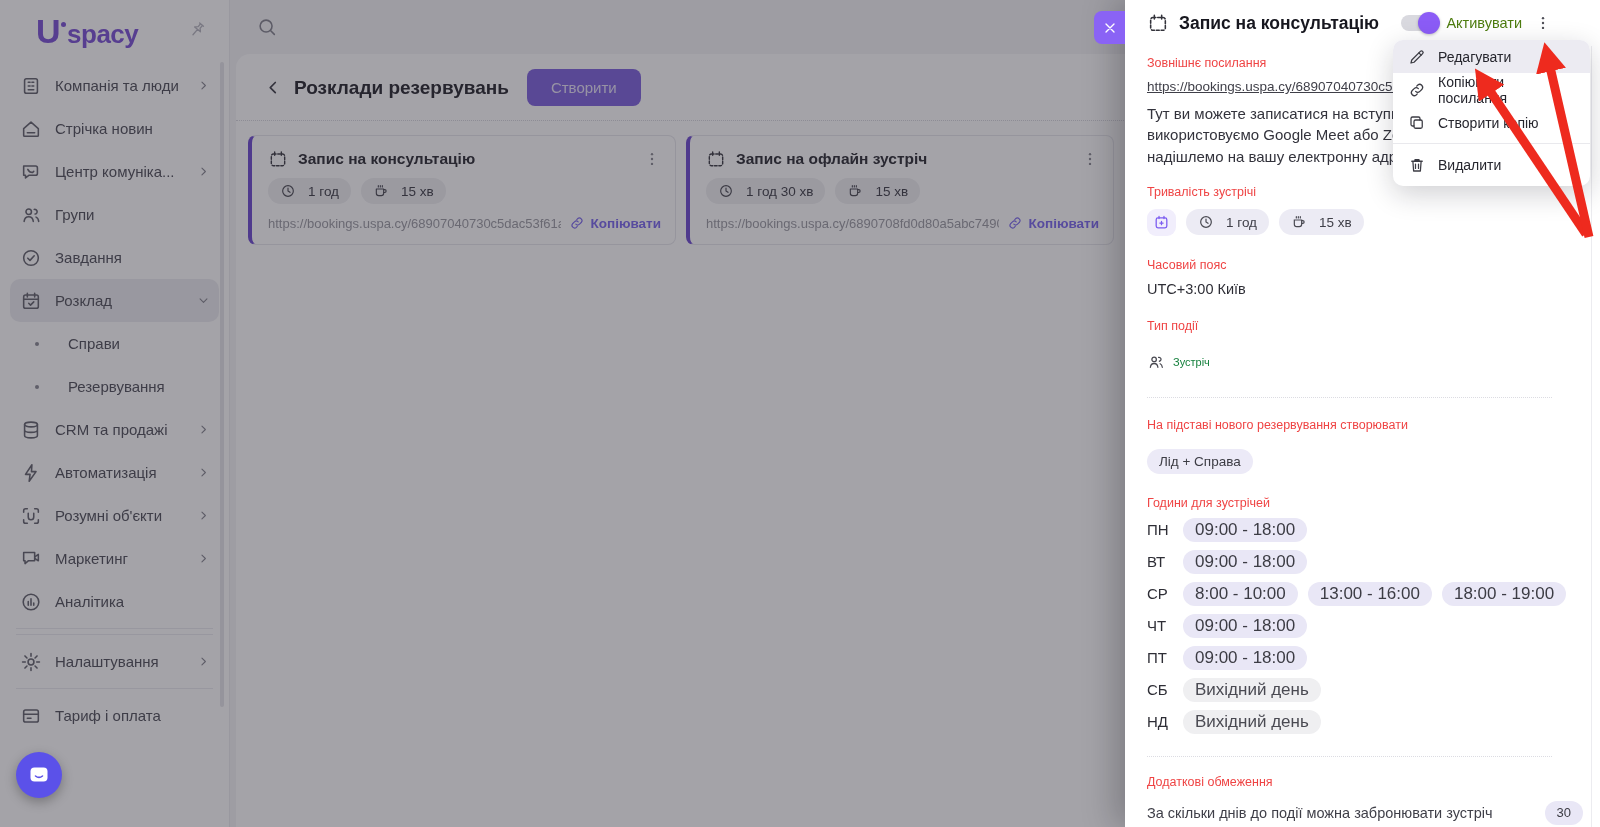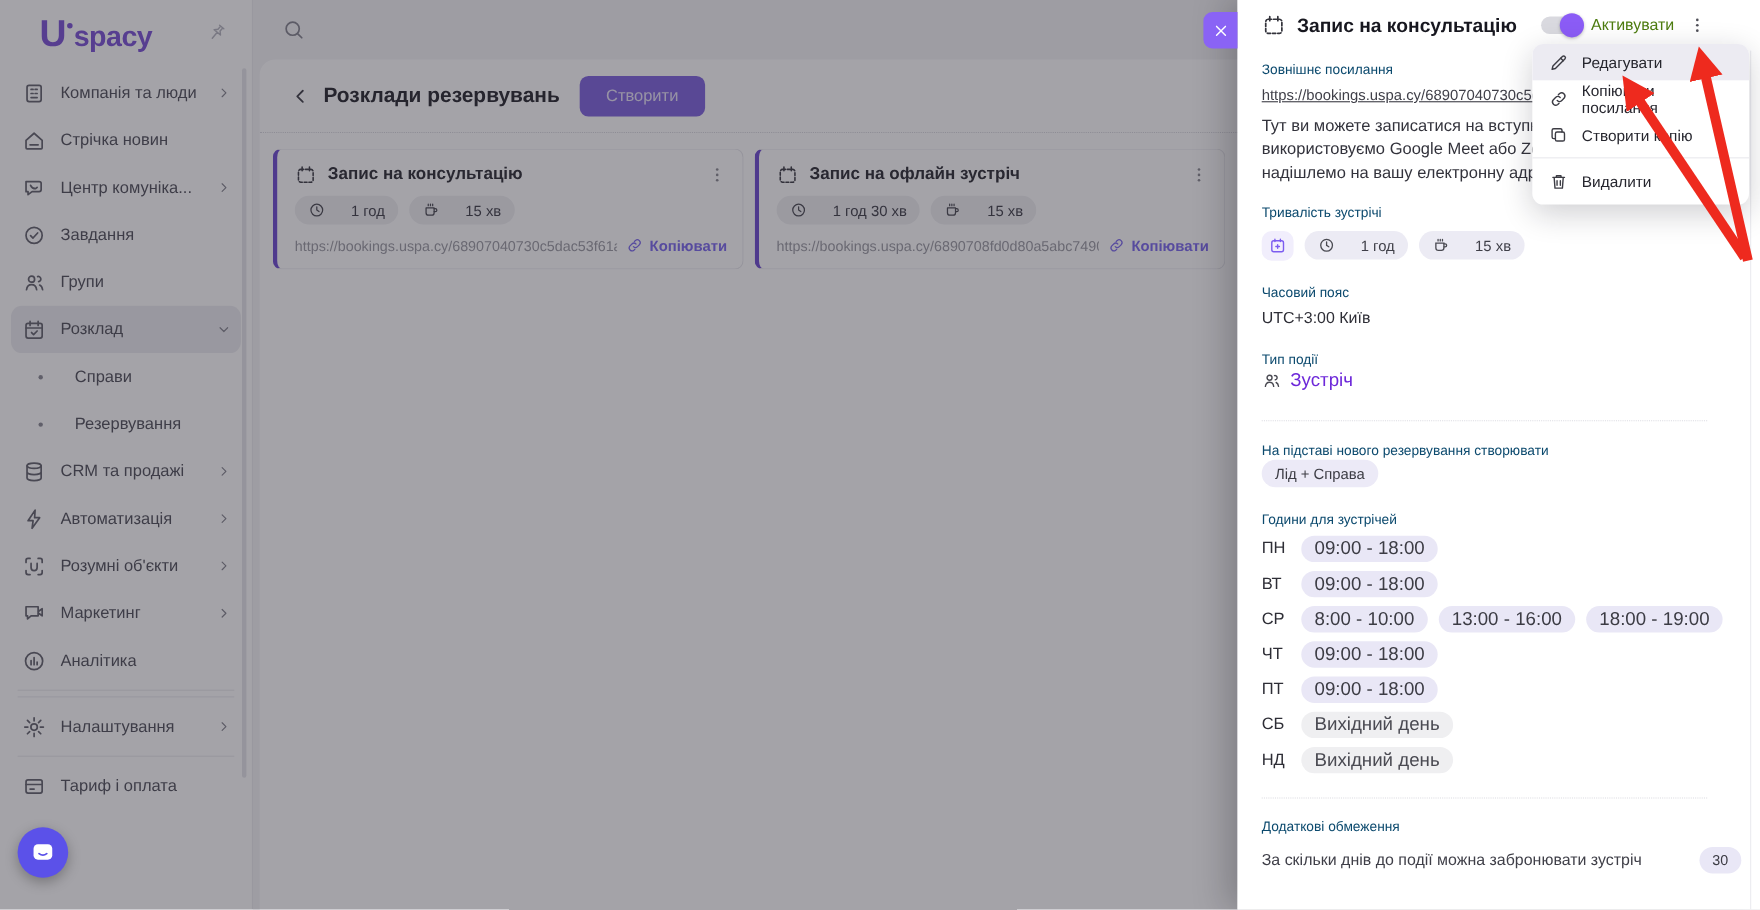--- a/index.html
+++ b/index.html
@@ -34,21 +34,21 @@
   .main-title{font-size:19px;font-weight:700;color:#26262e}
   .create-btn{margin-left:18px;background:#7E62DE;color:rgba(255,255,255,.82);font-size:15px;border:none;border-radius:8px;padding:10px 24px;font-family:inherit;cursor:pointer}
   .main-divider{border-top:1px dotted #d8d8de}
   .cards{display:flex;gap:10px;padding:14px 0 0 12px}
   .card{width:428px;height:110px;background:#fff;border:1px solid #e7e7ec;border-left:4px solid #6D4AD0;border-radius:8px;box-sizing:border-box;padding:13px 14px 12px 16px;overflow:hidden;flex:none}
   .card-title-row{display:flex;align-items:center;gap:10px}
   .card-cal{width:20px;height:20px;color:#3c3c44;flex:none}
   .card-title{font-size:15.5px;font-weight:700;color:#2b2b33;white-space:nowrap}
   .card-kebab{margin-left:auto;width:18px;height:18px;color:#8a8a92;cursor:pointer;flex:none}
   .card-badges{display:flex;gap:10px;margin-top:9px}
-  .pill{display:inline-flex;align-items:center;gap:23px;background:#EFEFF2;border-radius:13px;height:26px;padding:0 12px;font-size:13.5px;color:#3f3f48}
+  .pill{display:inline-flex;align-items:center;gap:12px;background:#EFEFF2;border-radius:13px;height:26px;padding:0 12px;font-size:13.5px;color:#3f3f48}
   .pill .picon{width:16px;height:16px;color:#4a4a52}
   .card-url-row{display:flex;align-items:center;gap:8px;margin-top:11px}
   .card-url{color:#9b9ba3;font-size:13px;max-width:296px;white-space:nowrap;overflow:hidden}
   .copy-link{display:inline-flex;align-items:center;gap:6px;color:#7B68EE;font-weight:600;font-size:13.5px;cursor:pointer;white-space:nowrap}
   .copy-link .licon{width:16px;height:16px}
 
   
   .overlay{position:absolute;left:0;top:0;width:1125px;height:827px;background:rgba(38,36,48,0.42);z-index:20}
   .fab{position:absolute;left:16px;top:752px;width:46px;height:46px;border-radius:50%;background:#5B51E9;z-index:25;display:flex;align-items:center;justify-content:center;box-shadow:0 4px 12px rgba(0,0,0,.28);cursor:pointer}
   .fab svg{width:24px;height:24px}
@@ -57,32 +57,32 @@
   .panel{position:absolute;left:1125px;top:0;width:475px;height:827px;background:#fff;z-index:30;box-shadow:-10px 0 30px rgba(15,15,25,.25);box-sizing:border-box;padding:0 48px 0 22px;overflow:hidden}
   .panel-scroll-line{position:absolute;right:8px;top:46px;bottom:0;width:1px;background:#ececf0}
   .panel-header{display:flex;align-items:center;margin-top:12px;gap:10px}
   .panel-cal{width:22px;height:22px;color:#33333b;flex:none}
   .panel-title{font-size:17.5px;font-weight:700;color:#17171f;white-space:nowrap}
   .header-right{margin-left:auto;display:flex;align-items:center;gap:9px}
   .toggle{width:36px;height:16px;background:#d9d9df;border-radius:8px;position:relative;cursor:pointer}
   .toggle .knob{position:absolute;right:-3px;top:-3px;width:22px;height:22px;border-radius:50%;background:#8B5CF6;box-shadow:0 1px 3px rgba(0,0,0,.25)}
   .toggle-label{font-size:14.5px;color:#4d7c0f}
   .kebab-btn{width:18px;height:18px;color:#4f4f58;margin-left:3px;cursor:pointer}
-  .plabel{font-size:12.5px;color:#0c4a6e;margin-top:22px}
+  .plabel{font-size:12.5px;color:#ef4444;margin-top:22px}
   .ext-link{display:inline-block;font-size:13.5px;color:#3f3f48;text-decoration:underline;margin-top:9px;white-space:nowrap;cursor:pointer}
   .pdesc{font-size:15px;color:#33333c;line-height:1.42;margin-top:8px;width:434px}
   .dur-badges{display:flex;gap:10px;margin-top:10px;align-items:center}
   .cal-badge{width:29px;height:27px;border-radius:9px;background:#F1EEFC;color:#7C5CF0;display:flex;align-items:center;justify-content:center;flex:none}
   .cal-badge svg{width:17px;height:17px}
   .pill.lav{background:#ECEBF4}
   .pvalue{font-size:14.5px;color:#2e2e36;margin-top:9px}
-  .event-type{display:flex;align-items:center;gap:8px;margin-top:2px;font-size:17px;color:#6d28d9}
+  .event-type{display:flex;align-items:center;gap:8px;margin-top:20px;font-size:11px;color:#15803d}
   .event-type .eicon{width:18px;height:18px;color:#4a4a52}
   .pdivider{border-top:1px dotted #dcdce2;margin-top:26px}
-  .badge-lav{display:inline-flex;align-items:center;background:#ECEAF7;height:25px;border-radius:13px;padding:0 12px;font-size:13.5px;color:#3c3c44;margin-top:1px}
+  .badge-lav{display:inline-flex;align-items:center;background:#ECEAF7;height:25px;border-radius:13px;padding:0 12px;font-size:13.5px;color:#3c3c44;margin-top:17px}
   .sched{margin-top:6px}
   .srow{display:flex;align-items:center;margin-top:8px}
   .sday{width:36px;font-size:15px;color:#2e2e36;flex:none}
   .sslots{display:flex;gap:10px}
   .spill{background:#E9E7F6;height:24px;border-radius:12px;padding:0 12px;font-size:17px;color:#3c3c44;display:inline-flex;align-items:center;white-space:nowrap}
   .srow.off .spill{background:#EFEFF1;color:#4a4a52}
   .restrict-row{display:flex;align-items:center;justify-content:space-between;margin-top:12px;font-size:14.5px;color:#3f3f48;width:436px}
   .restrict-pill{background:#E9E7F6;border-radius:12px;height:24px;padding:0 12px;display:inline-flex;align-items:center;font-size:13px;color:#3c3c44}
 
   
@@ -150,35 +150,35 @@
           <span class="slbl">Центр комуніка...</span>
           <span class="schev">
             <svg class="ic" viewBox="0 0 24 24" fill="none" stroke="currentColor" stroke-width="1.7" stroke-linecap="round" stroke-linejoin="round">
               <path d="M9.5 6.5 15 12l-5.5 5.5"></path>
             </svg>
           </span>
         </div>
         <div class="side-item">
           <span class="sicon">
             <svg class="ic" viewBox="0 0 24 24" fill="none" stroke="currentColor" stroke-width="1.7" stroke-linecap="round" stroke-linejoin="round">
-              <circle cx="12" cy="12" r="8"></circle>
-              <path d="M8.5 12.2l2.4 2.4 4.6-5"></path>
-            </svg>
-          </span>
-          <span class="slbl">Завдання</span>
-        </div>
-        <div class="side-item">
-          <span class="sicon">
-            <svg class="ic" viewBox="0 0 24 24" fill="none" stroke="currentColor" stroke-width="1.7" stroke-linecap="round" stroke-linejoin="round">
               <circle cx="9.5" cy="8.5" r="3"></circle>
               <path d="M4.5 19c.4-3.2 2.4-5 5-5s4.6 1.8 5 5"></path>
               <path d="M15.5 5.9a2.6 2.6 0 1 1 1 5.1M17.5 14.3c1.6.6 2.6 2.2 2.9 4.7"></path>
             </svg>
           </span>
           <span class="slbl">Групи</span>
+        </div>
+        <div class="side-item">
+          <span class="sicon">
+            <svg class="ic" viewBox="0 0 24 24" fill="none" stroke="currentColor" stroke-width="1.7" stroke-linecap="round" stroke-linejoin="round">
+              <circle cx="12" cy="12" r="8"></circle>
+              <path d="M8.5 12.2l2.4 2.4 4.6-5"></path>
+            </svg>
+          </span>
+          <span class="slbl">Завдання</span>
         </div>
         <div class="side-item active">
           <span class="sicon">
             <svg class="ic" viewBox="0 0 24 24" fill="none" stroke="currentColor" stroke-width="1.7" stroke-linecap="round" stroke-linejoin="round">
               <rect x="4" y="5.5" width="16" height="14.5" rx="2"></rect>
               <path d="M8 3.5v4M16 3.5v4M4 10h16M9.5 14.5l2 2 3.5-3.5"></path>
             </svg>
           </span>
           <span class="slbl">Розклад</span>
           <span class="schev">

